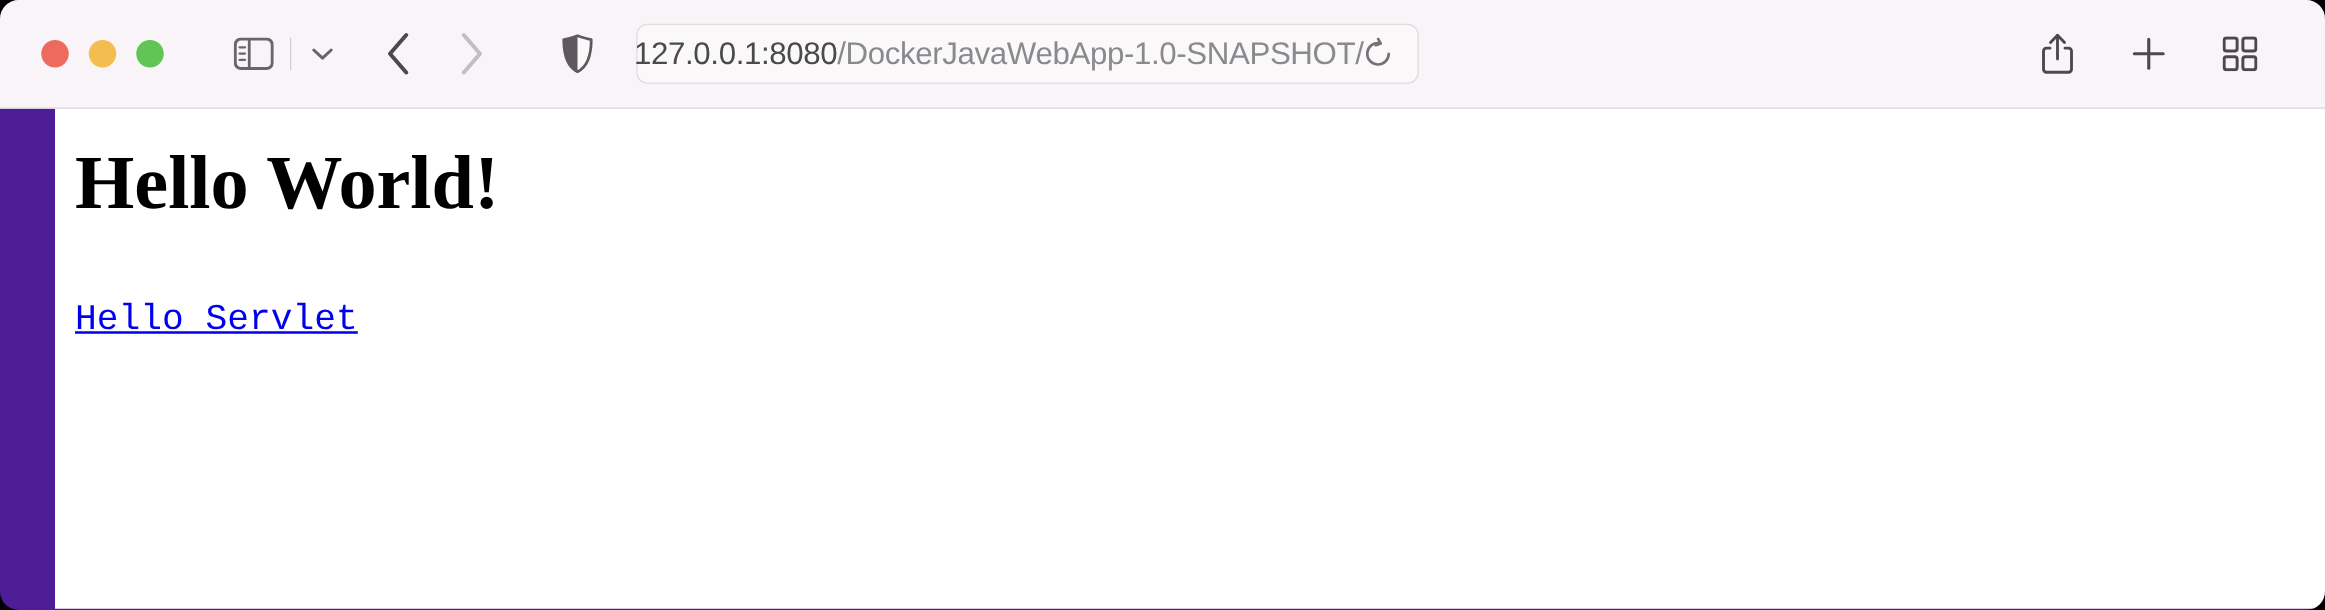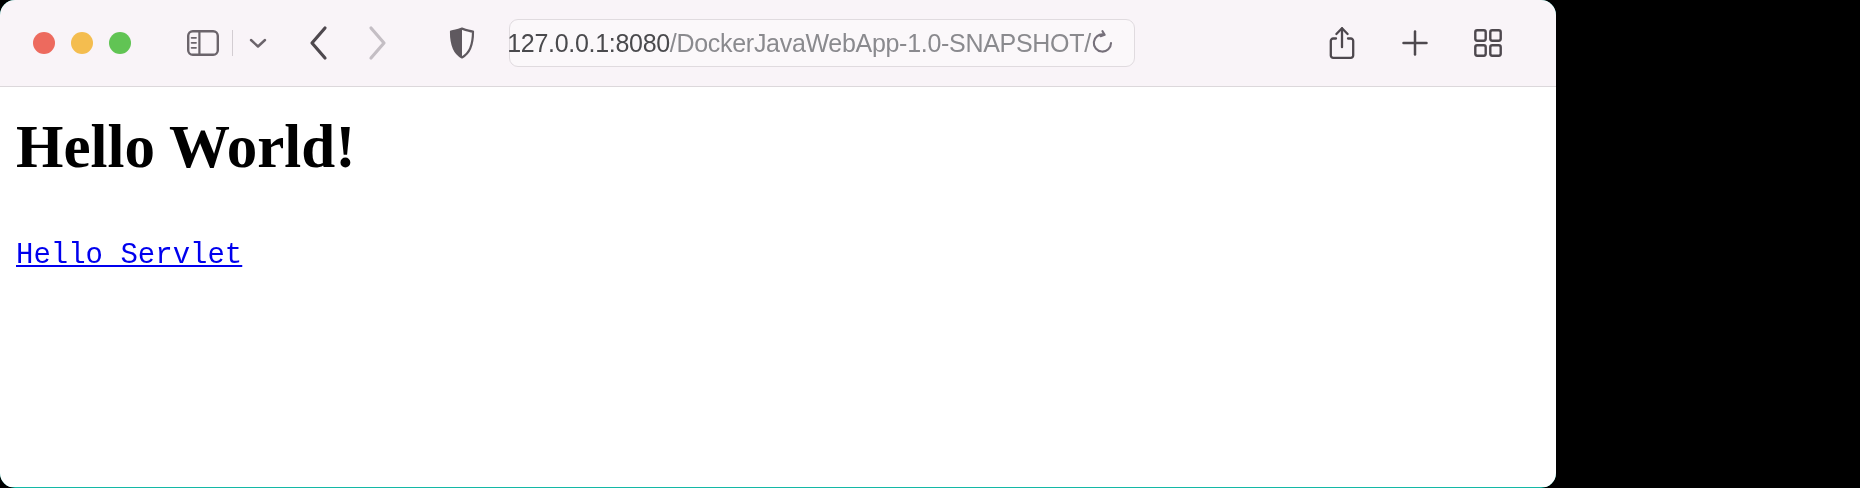--- a/index.html
+++ b/index.html
@@ -11,23 +11,23 @@
     width: 1860px;
     height: 488px;
     overflow: hidden;
     font-family: "Liberation Sans", sans-serif;
   }
 
   .window {
     position: absolute;
     left: 0;
     top: 0;
-    width: 1556px;
+    width: 1860px;
     height: 488px;
-    background: #14b8a6;
+    background: #4c1d95;
     border-radius: 15px;
     overflow: hidden;
   }
 
   
   .toolbar {
     position: relative;
     height: 87px;
     background: #F9F4F8;
     border-bottom: 1px solid #DCD8DB;
@@ -118,20 +118,21 @@
   }
   .right-icons .tb-btn { width: 40px; height: 40px; }
 
   
   .page {
     position: relative;
     height: 400px;
     background: #ffffff;
     padding: 0 16px;
     box-sizing: border-box;
+    margin-left: 44px;
   }
   .page-heading {
     font-family: "Liberation Serif", serif;
     font-weight: bold;
     font-size: 61px;
     line-height: 1.05;
     color: #000000;
     margin: 0;
     padding-top: 28px;
     letter-spacing: 0px;

